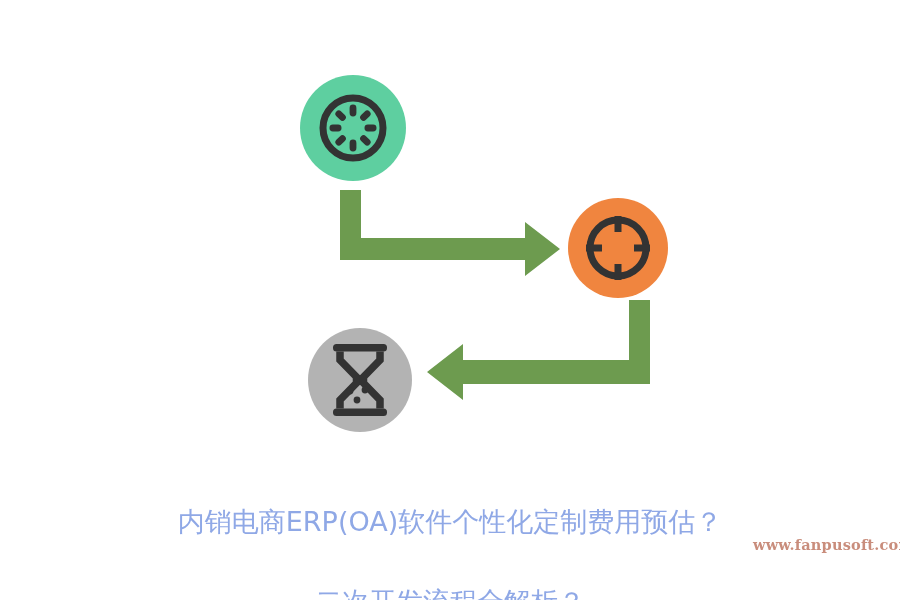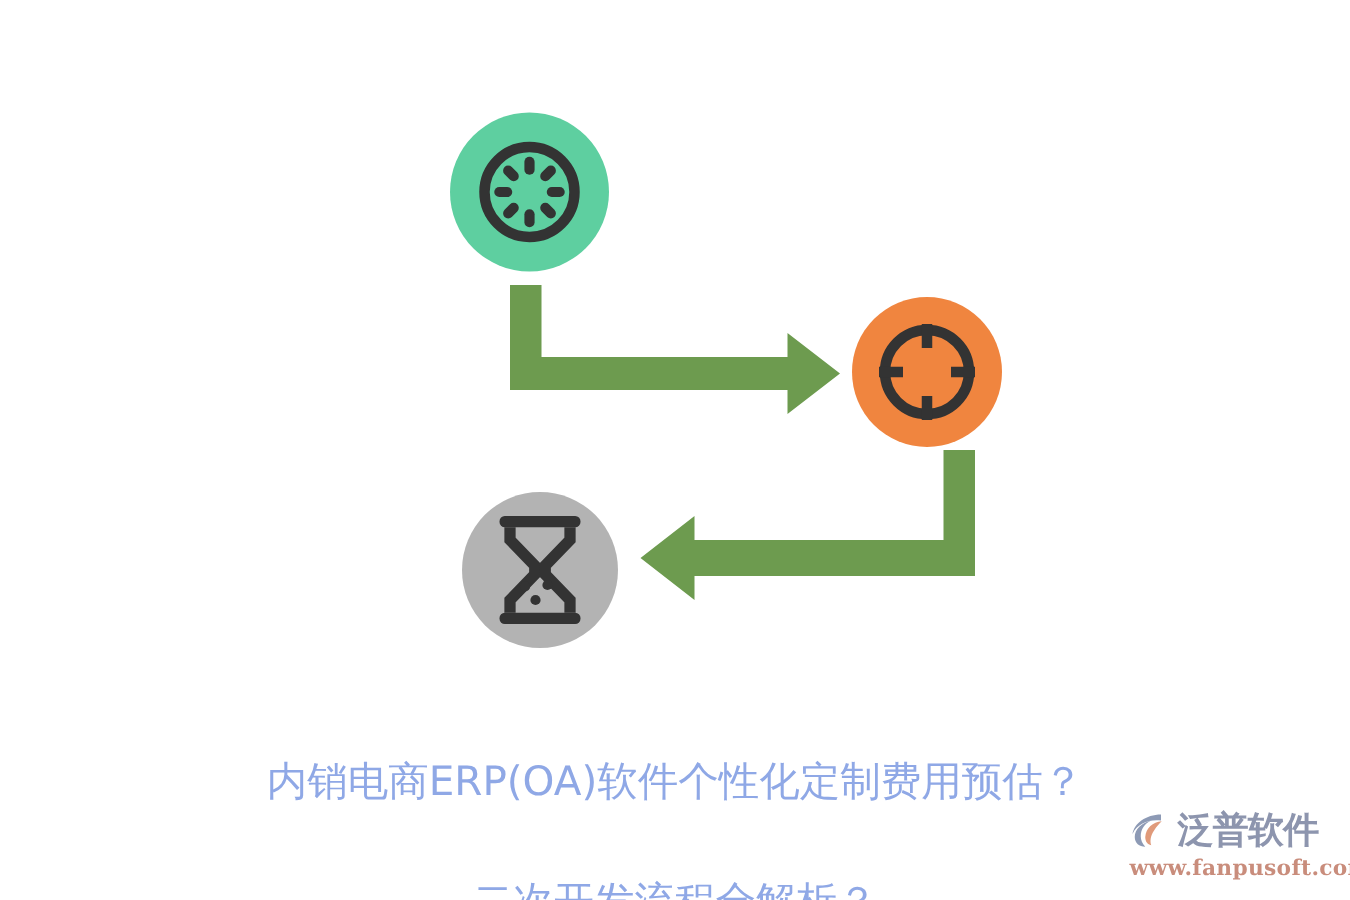--- a/index.html
+++ b/index.html
@@ -194,26 +194,16 @@
       </g>
     </svg>
   </div>
 
   <div id="caption">
     <span class="caption-line">内销电商ERP(OA)软件个性化定制费用预估？</span>
     <span class="caption-line">二次开发流程全解析？</span>
   </div>
 
   <div id="watermark">
-    <div id="watermark-top">
-      <svg id="watermark-logo-mark" width="30" height="30" viewBox="0 0 30 30">
-        <path d="M 22 5 C 12 5 4 11 3 18 C 6 11 14 8 22 9 Z" fill="#8d9ab5"></path>
-        <path d="M 15.5 9 C 9 10.5 4.5 15 4.5 20 C 4.5 24 7.5 26.5 11.5 26.5
-                 C 9.5 24.5 8.5 22 8.5 19.5 C 8.5 15 11 11 15.5 9 Z" fill="#8d9ab5"></path>
-        <path d="M 22.5 9.5 C 16.5 10 12 14 11.5 20 C 11.5 23 13 25 15.5 25.5
-                 C 14.5 23 15 19 17.5 15.5 C 19 13 21 11 22.5 9.5 Z" fill="#e09a7a"></path>
-      </svg>
-      <span id="watermark-brand">泛普软件</span>
-    </div>
     <div id="watermark-url">www.fanpusoft.com</div>
   </div>
 
 </div>
 
 </body></html>

